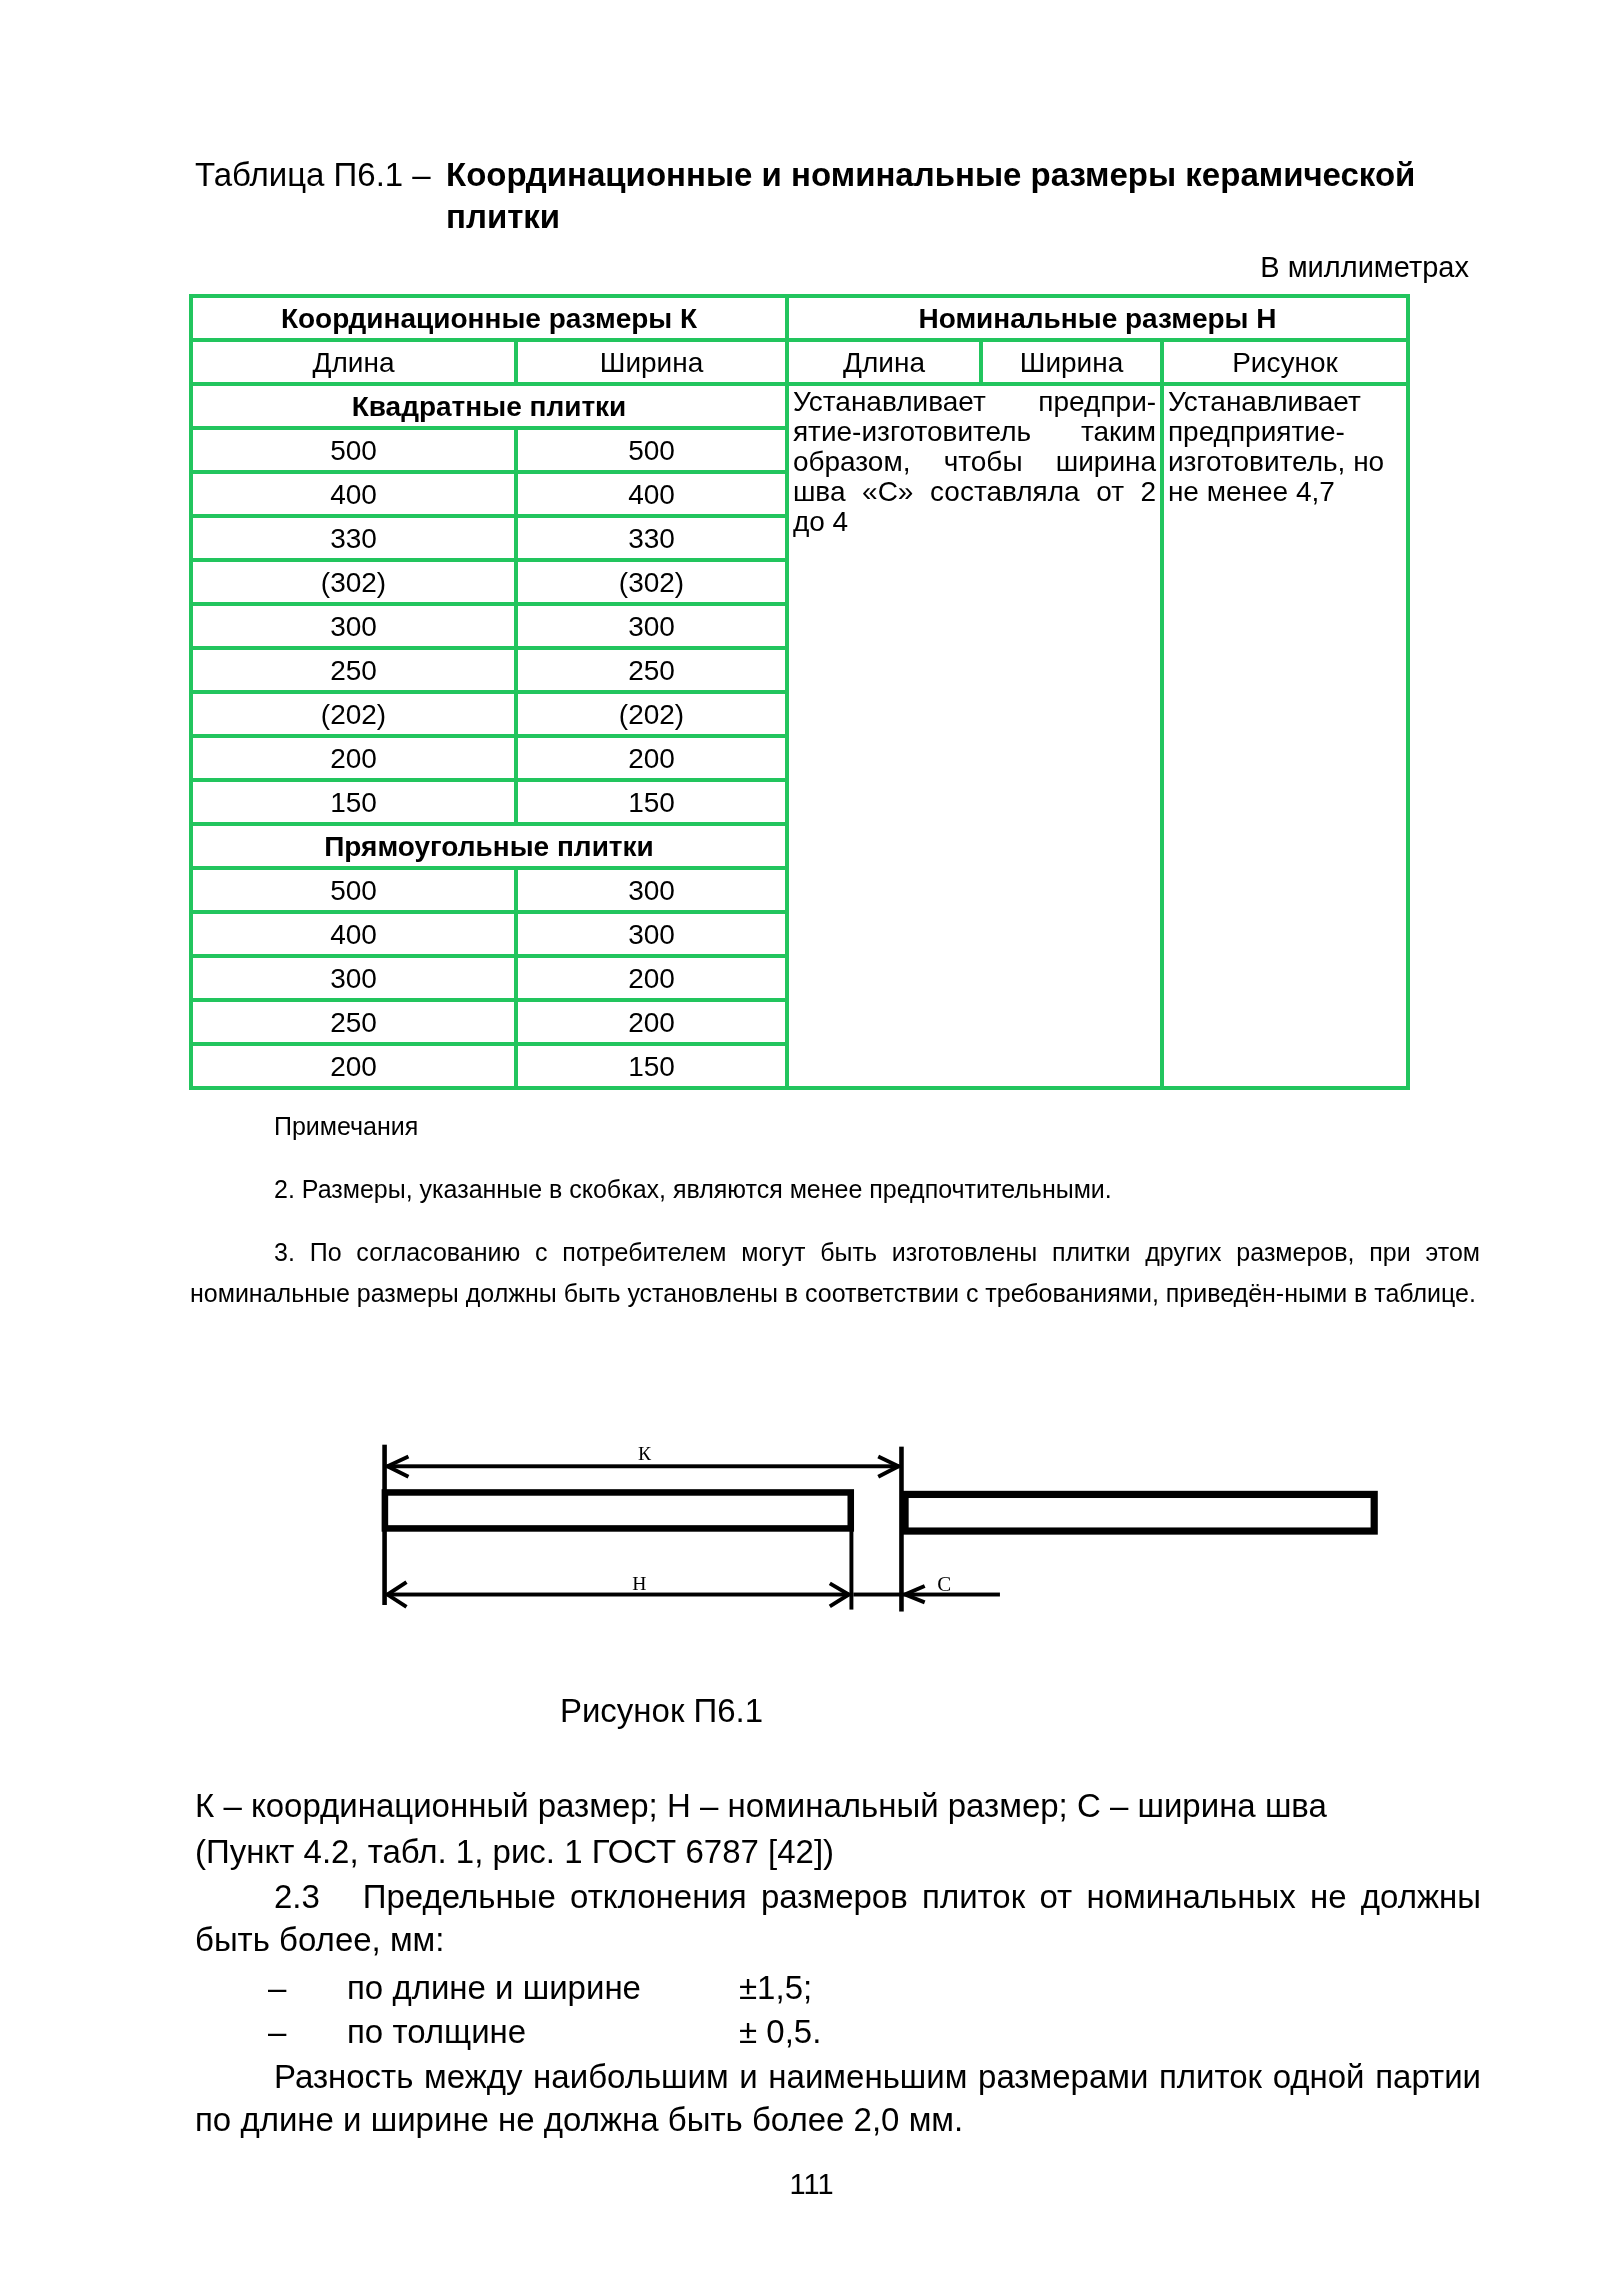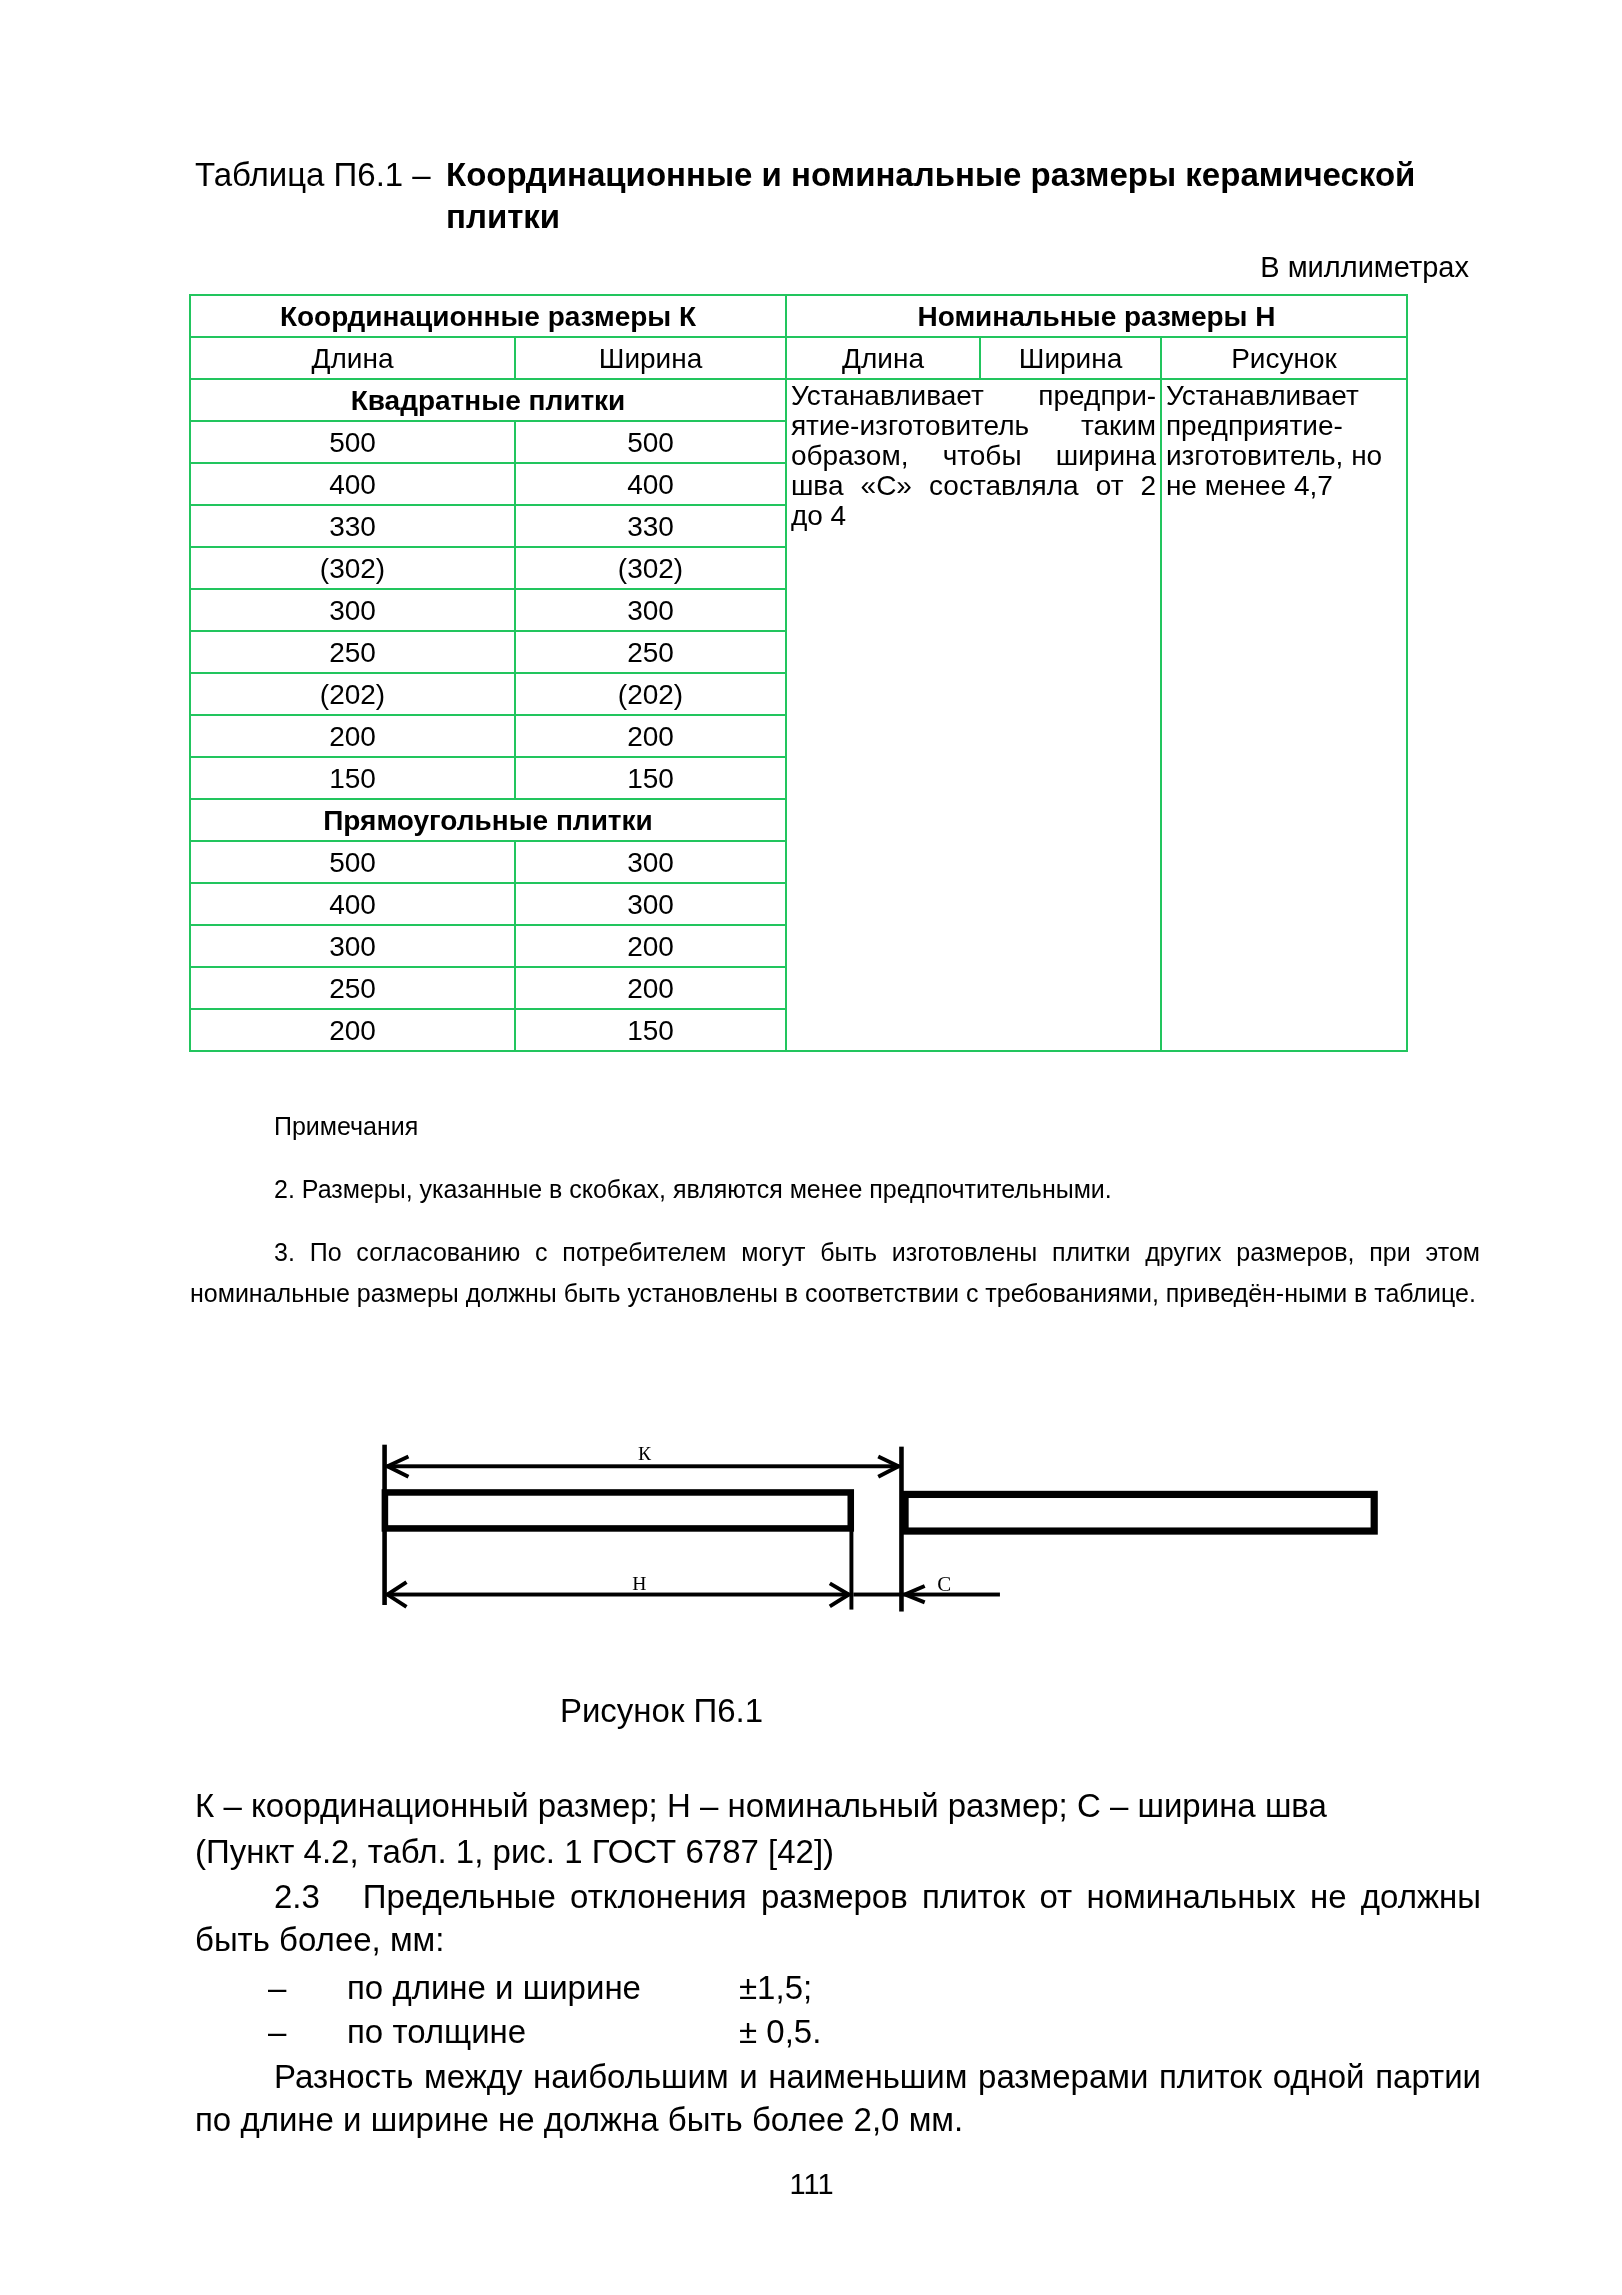--- a/index.html
+++ b/index.html
@@ -9,21 +9,21 @@
 
   
   .title { left: 195px; top: 154px; width: 1289px; font-size: 33px; line-height: 42px; }
   .title .prefix { display: inline-block; width: 251px; }
   .title .bold { font-weight: bold; }
   .title-line2 { left: 446px; top: 196px; font-size: 33px; line-height: 42px; font-weight: bold; }
   .units { right: 154px; top: 249px; font-size: 29px; line-height: 37px; }
 
   
   .tbl { position: absolute; left: 189px; top: 294px; border-collapse: collapse; table-layout: fixed; }
-  .tbl td { border: 2px solid #22c55e; font-size: 28px; text-align: center; padding: 0; height: 40px;
+  .tbl td { border: 4px solid #22c55e; font-size: 28px; text-align: center; padding: 0; height: 40px;
             line-height: 39px; vertical-align: middle; }
   .tbl td.b { font-weight: bold; }
   .tbl td.free { vertical-align: top; text-align: justify; line-height: 30px; padding: 1.3px 3.9px 0 3.9px;
                  font-size: 28px; }
   .tbl td.free.left { text-align: left; }
 
   
   .notes { left: 190px; width: 1290px; font-size: 25px; line-height: 41px; }
   .notes p { margin: 0; text-indent: 84px; text-align: justify; }
   .notes .head { text-indent: 84px; margin-bottom: 10.5px; }

